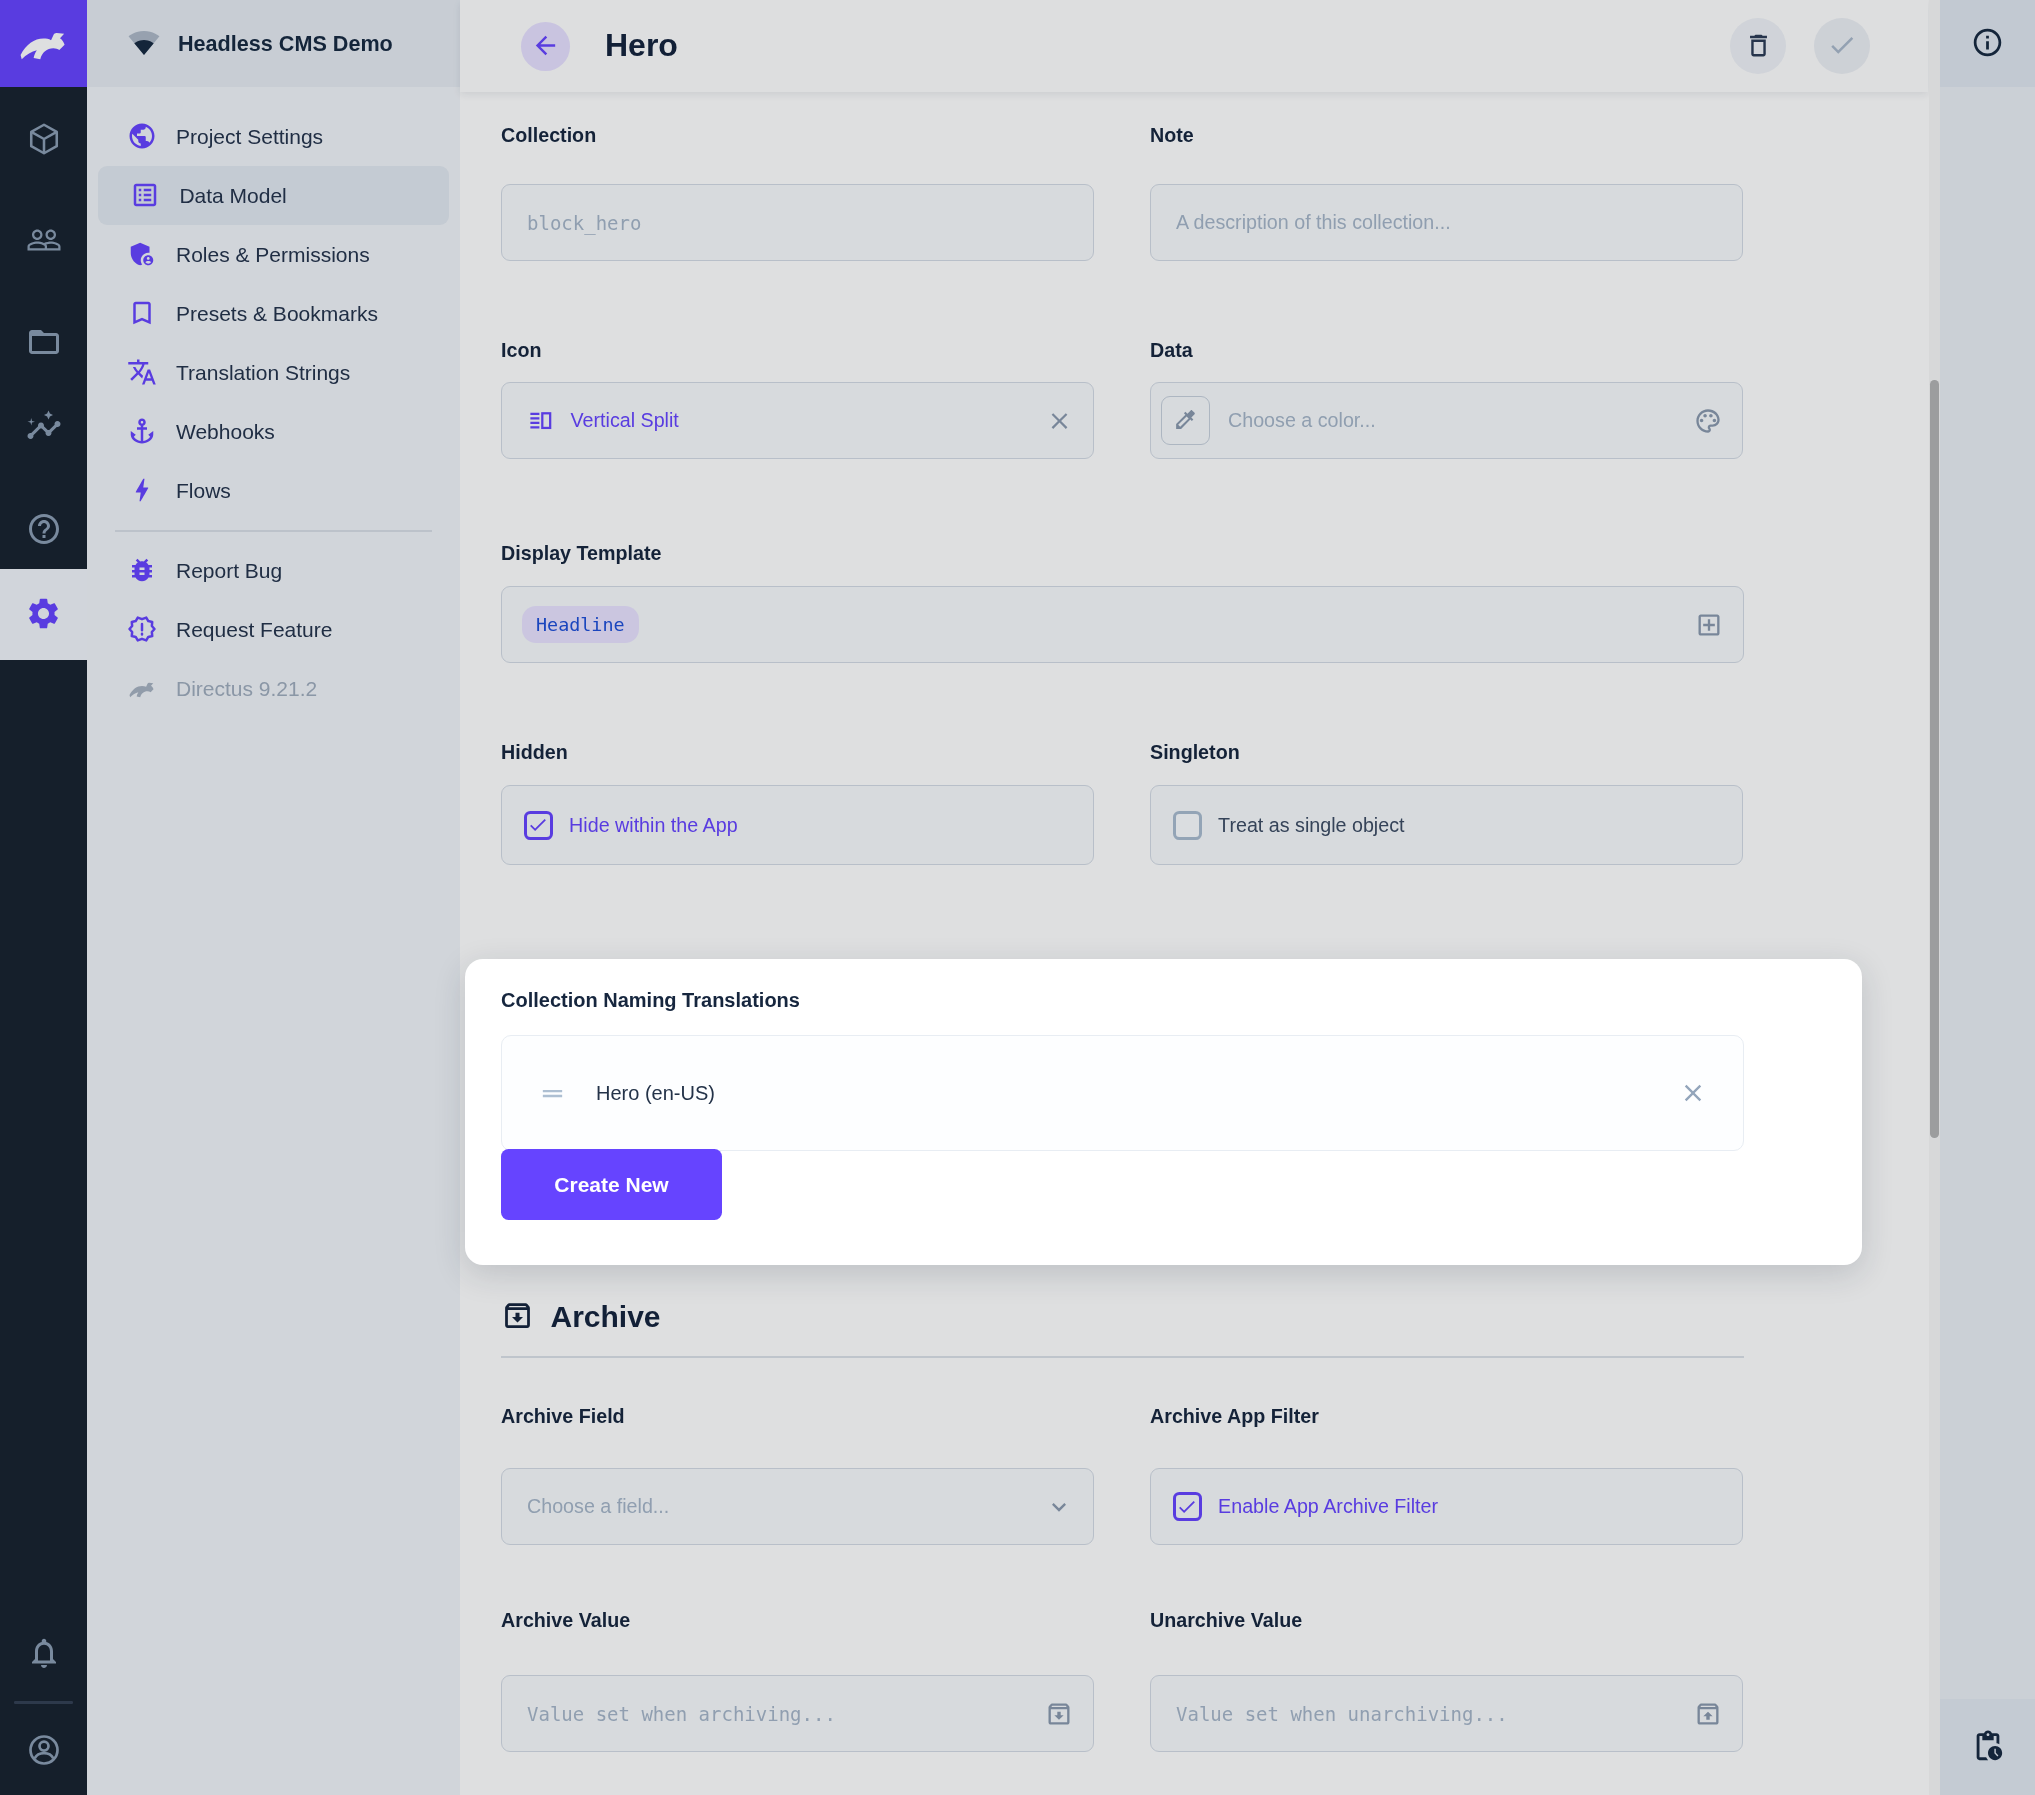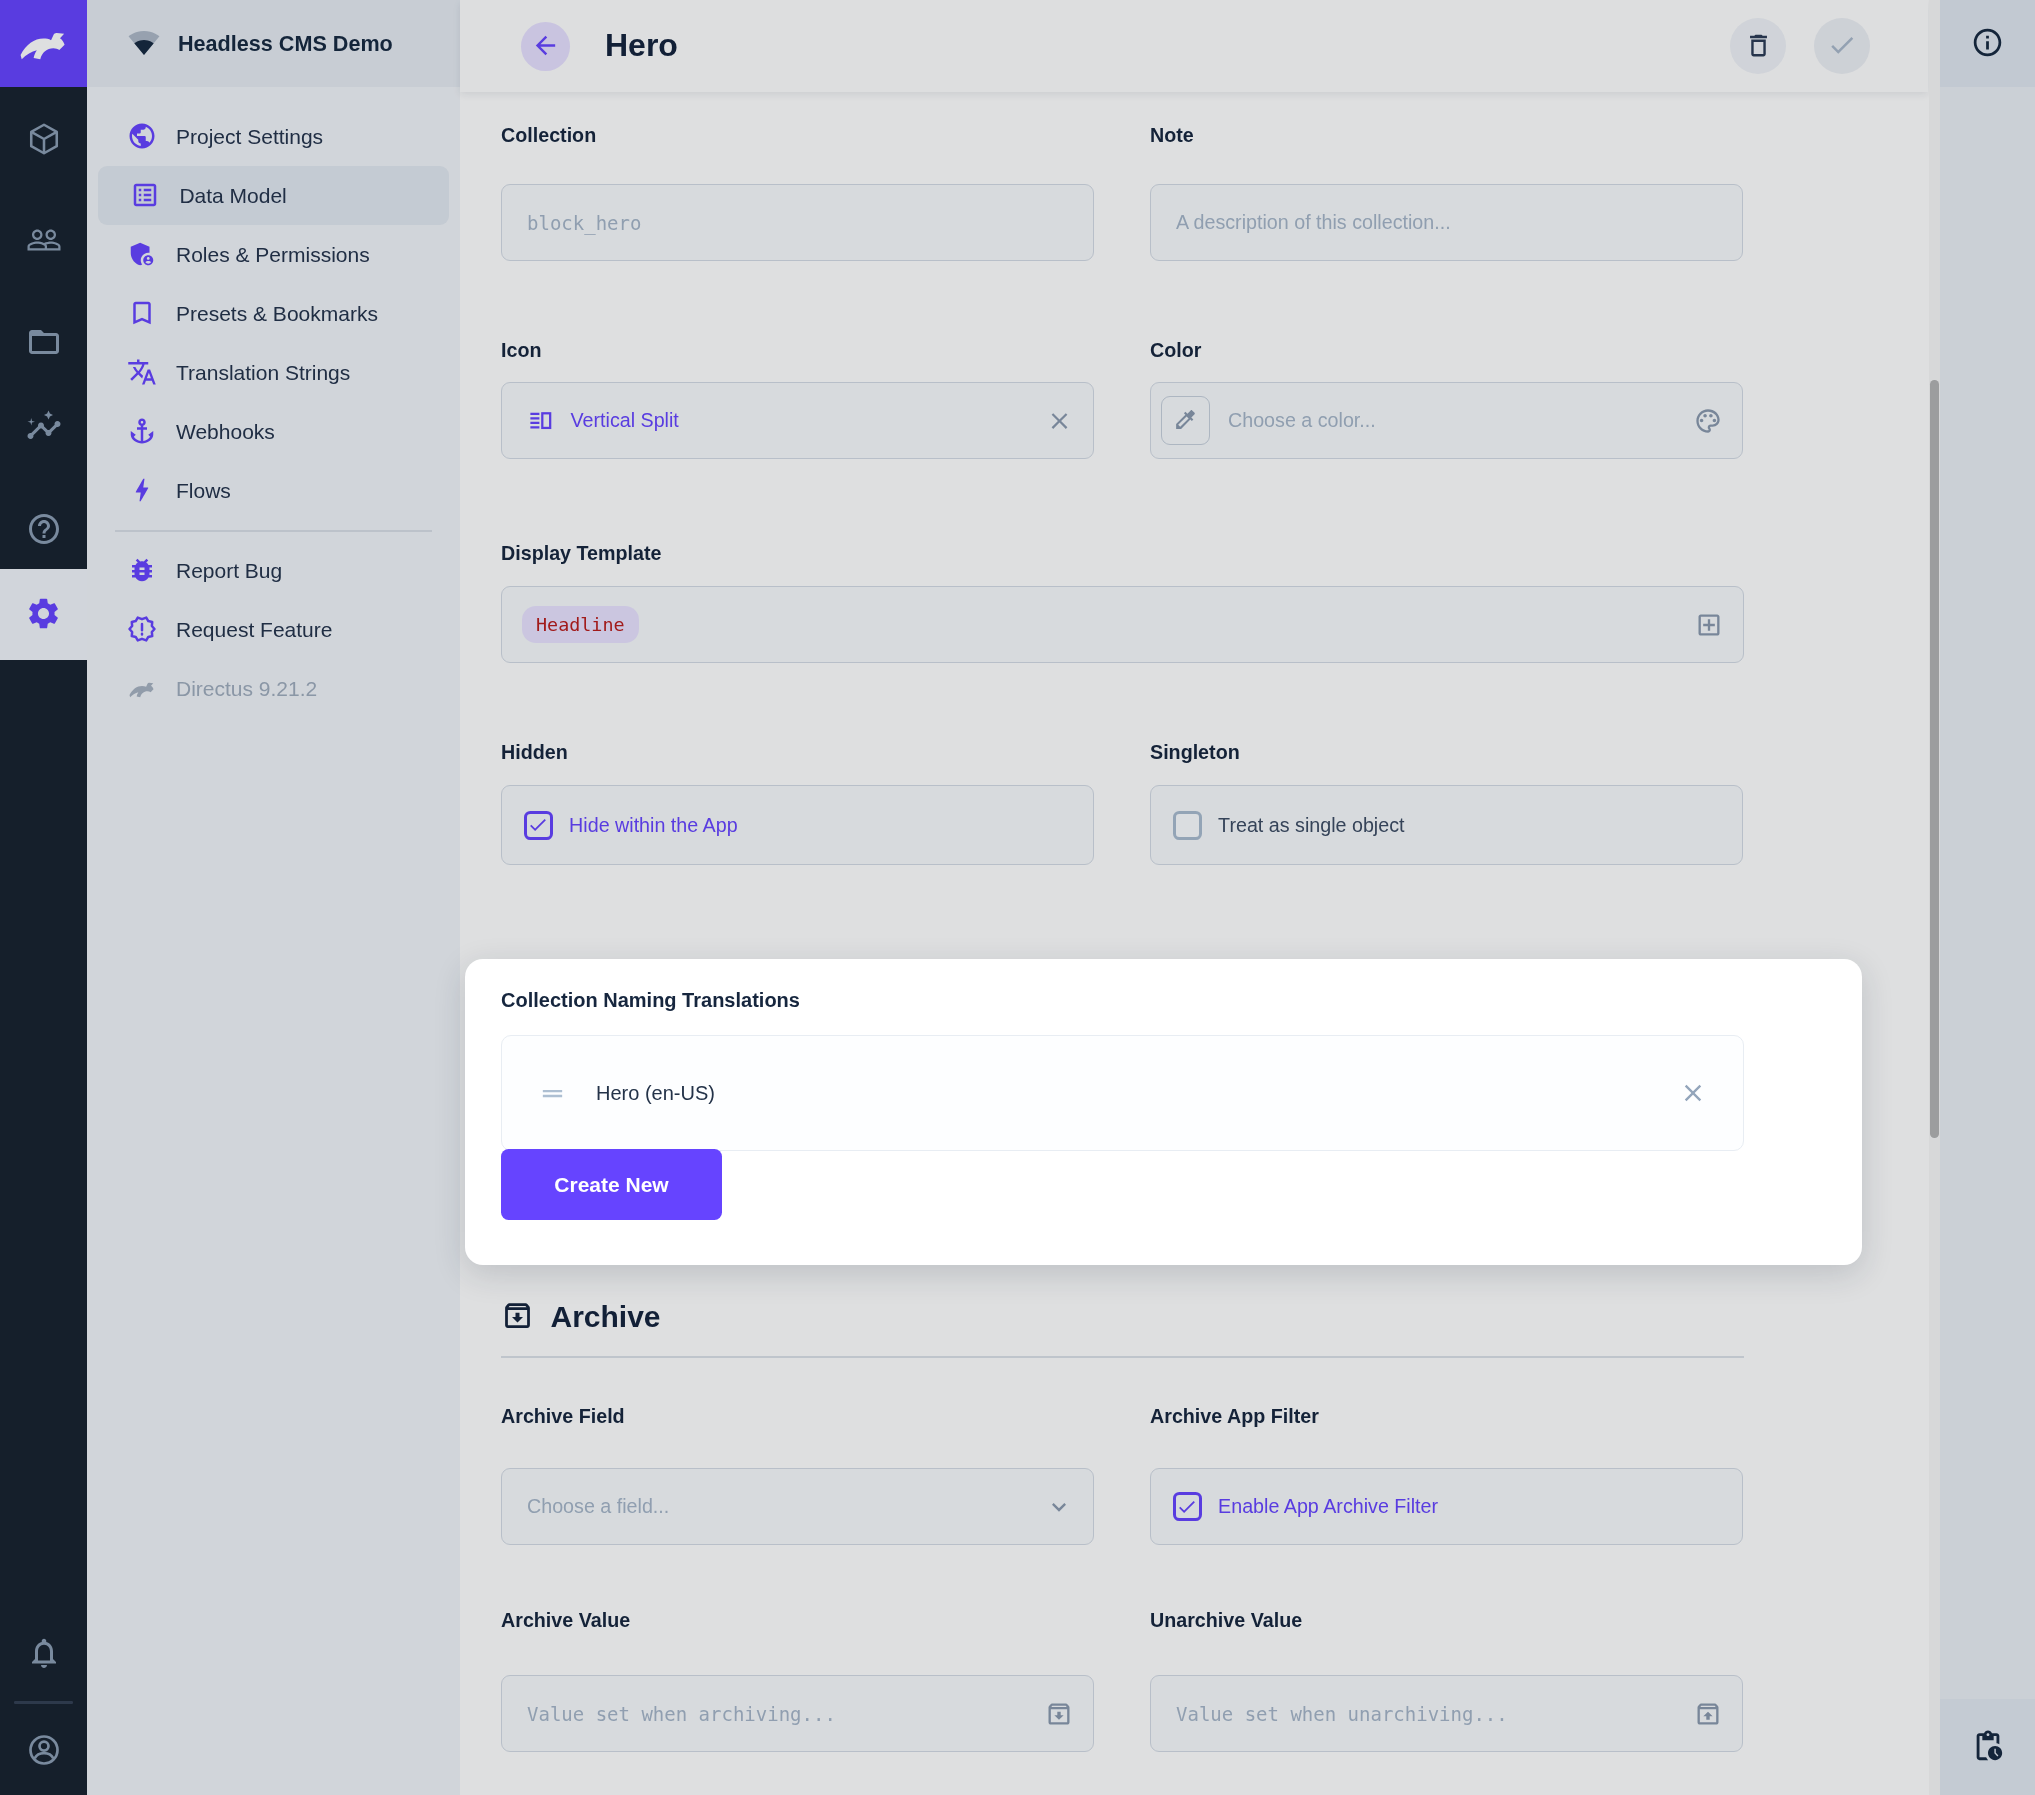--- a/index.html
+++ b/index.html
@@ -40,21 +40,21 @@
   .full { left:41px; width:1243px; }
   .ph { color:#A5B5C8; font-size:19.7px; }
   .ph-mono { color:#A5B5C8; font-size:19px; font-family:"DejaVu Sans Mono", monospace; }
   .pad-l { padding-left:25px; }
 
   .icon-field-text { color:#6644FF; font-size:19.7px; font-weight:500; margin-left:16.5px; }
   .right-icon { position:absolute; right:20px; top:50%; transform:translateY(-50%); display:flex; }
 
   .swatch-btn { width:49px; height:49px; border:1.9px solid #C7D0DC; border-radius:9px; margin-left:10px; display:flex; align-items:center; justify-content:center; }
 
-  .chip { background:#EAE3FF; color:#b91c1c; font-family:"DejaVu Sans Mono", monospace; font-size:18.4px; border-radius:14px; padding:7.6px 14px; margin-left:20px; }
+  .chip { background:#EAE3FF; color:#1d4ed8; font-family:"DejaVu Sans Mono", monospace; font-size:18.4px; border-radius:14px; padding:7.6px 14px; margin-left:20px; }
 
   .checkbox { width:29px; height:29px; border-radius:6.3px; display:flex; align-items:center; justify-content:center; margin-left:21.6px; flex:none; }
   .checkbox.checked { border:3.2px solid #6644FF; }
   .checkbox.unchecked { border:3.2px solid #A9BBCF; background:#FBFDFF; }
   .cb-label { font-size:19.7px; font-weight:500; margin-left:16.5px; }
   .cb-label.purple { color:#6644FF; }
   .cb-label.dark { color:#3C4B63; }
 
   
   .spotlight-card { position:absolute; left:465px; top:915px; width:1397px; height:306px; background:#FFFFFF; border-radius:18px; z-index:60; box-shadow:0 9px 32px rgba(25,35,55,0.16);margin-top:44px; }
@@ -255,21 +255,21 @@
   <div class="field-label" style="top:124px; left:41px">Collection</div>
   <div class="field-label" style="top:124px; left:690px">Note</div>
   <div class="field-box col1 pad-l" style="top:184px">
     <span class="ph-mono">block_hero</span>
   </div>
   <div class="field-box col2 pad-l" style="top:184px">
     <span class="ph">A description of this collection...</span>
   </div>
 
   <div class="field-label" style="top:339px; left:41px">Icon</div>
-  <div class="field-label" style="top:339px; left:690px">Color</div>
+  <div class="field-label" style="top:339px; left:690px">Data</div>
   <div class="field-box col1" style="top:382px">
     <span style="margin-left:25px; display:flex">
       <svg width="27" height="27" viewBox="0 0 24 24" fill="#6644FF">
           <path d="M3 5h8v2H3zM3 9h8v2H3zM3 13h8v2H3zM3 17h8v2H3z"></path>
           <rect x="13.6" y="5.6" width="7" height="13" fill="none" stroke="#6644FF" stroke-width="2"></rect>
         </svg>
     </span>
     <span class="icon-field-text">Vertical Split</span>
     <span class="right-icon">
       <svg width="27" height="27" viewBox="0 0 24 24" fill="#8A99AE">

